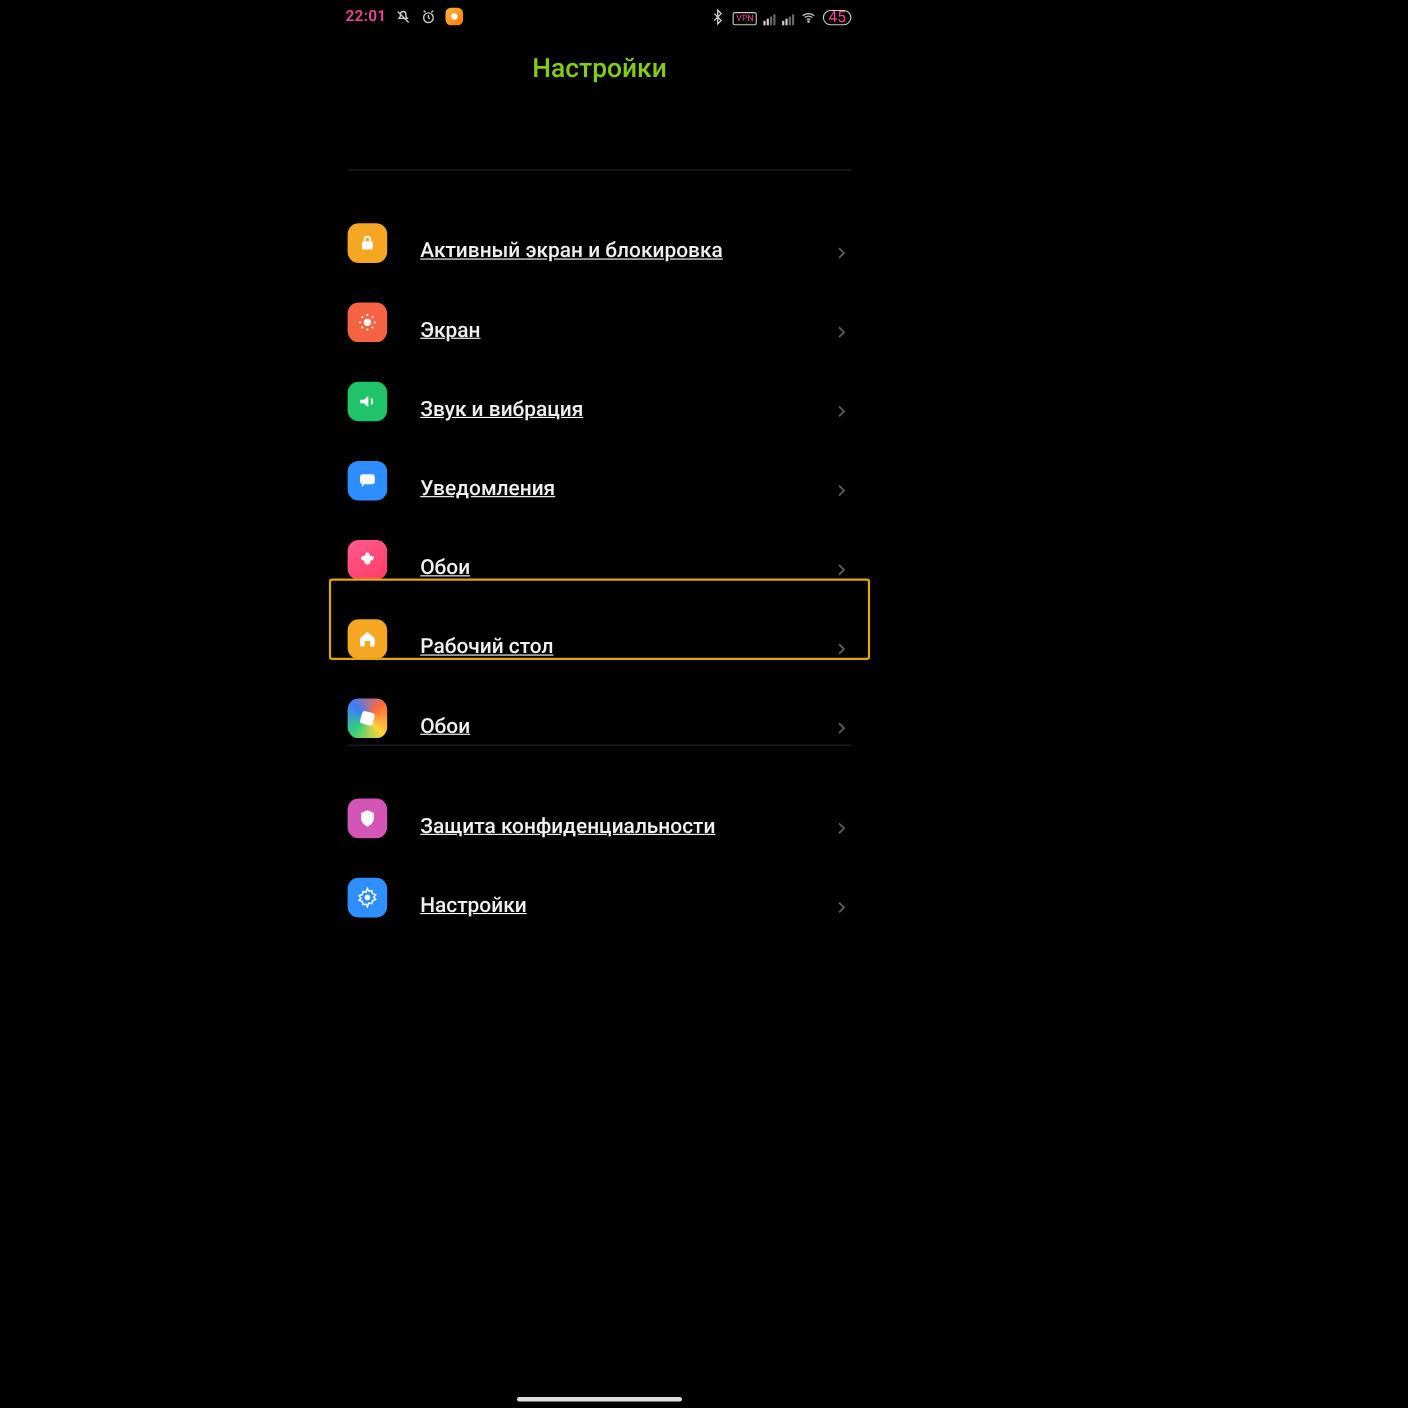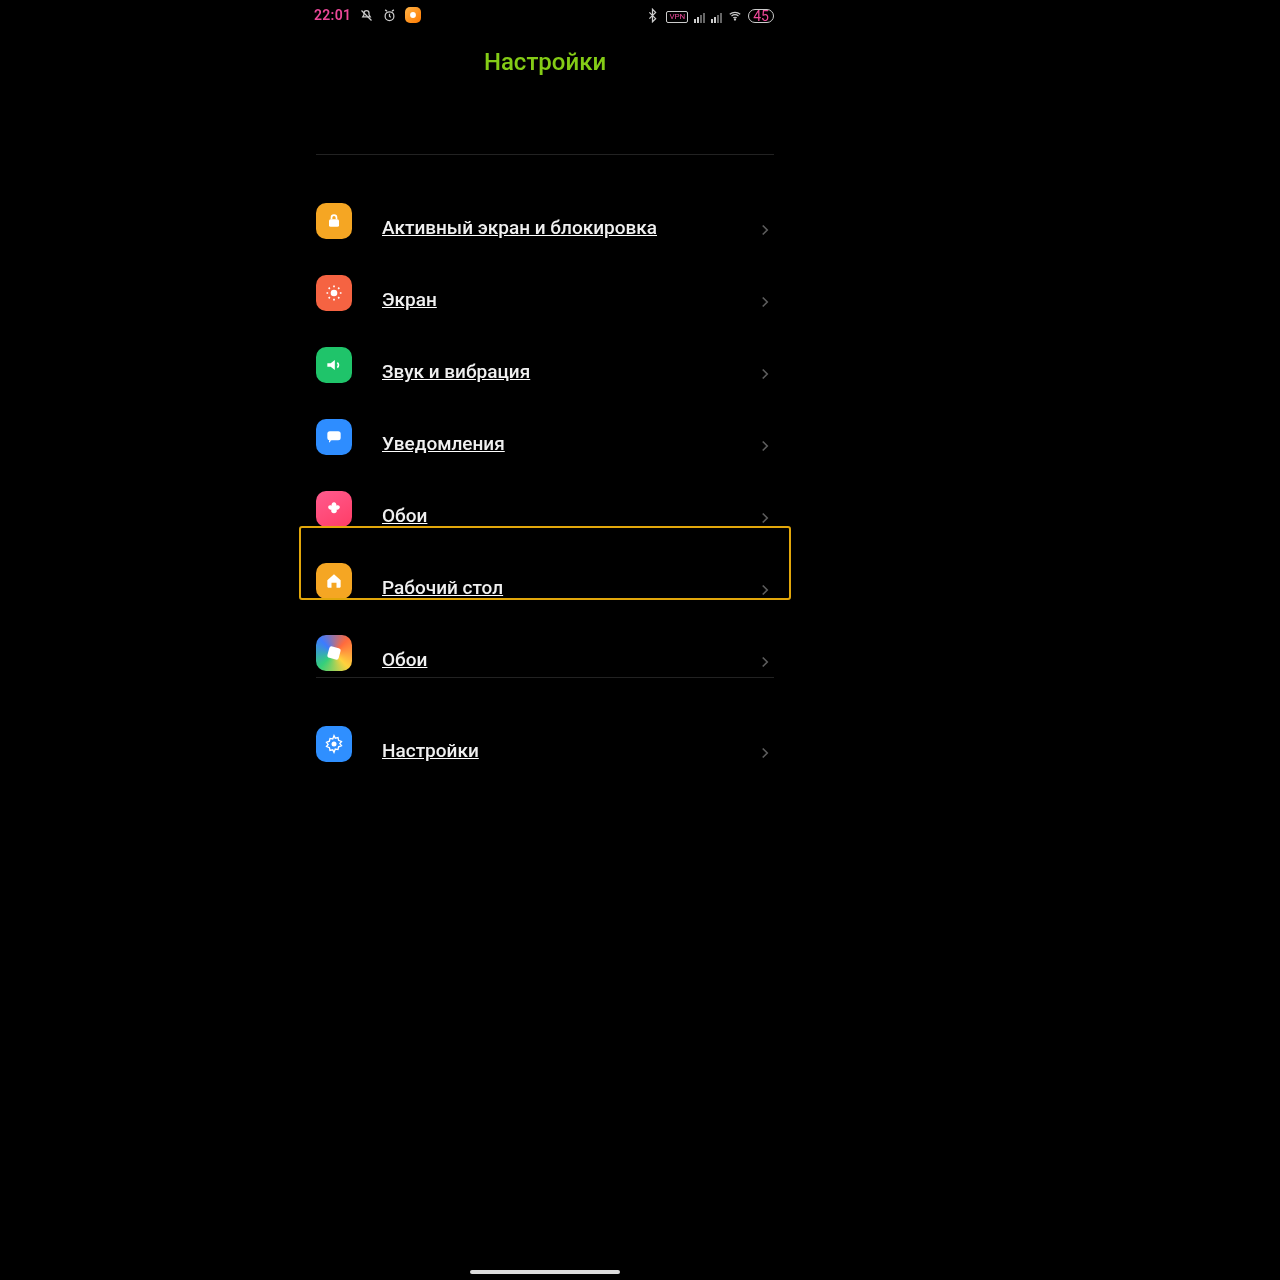--- a/index.html
+++ b/index.html
@@ -199,20 +199,33 @@
             <div class="chevron">
               <svg viewBox="0 0 24 24" fill="none" stroke="#ccc" stroke-width="2.2">
                 <path d="M9 6l6 6-6 6"></path>
               </svg>
             </div>
           </div>
         </div>
         <div class="sep"></div>
         <div class="group">
           <div class="item">
+            <div class="iconsq bg-pink2">
+              <svg viewBox="0 0 24 24" fill="#fff">
+                <path d="M12 3l7 3v5c0 5-3 8-7 10-4-2-7-5-7-10V6l7-3z"></path>
+              </svg>
+            </div>
+            <div class="label">Защита конфиденциальности</div>
+            <div class="chevron">
+              <svg viewBox="0 0 24 24" fill="none" stroke="#ccc" stroke-width="2.2">
+                <path d="M9 6l6 6-6 6"></path>
+              </svg>
+            </div>
+          </div>
+          <div class="item">
             <div class="iconsq bg-blue2">
               <svg viewBox="0 0 24 24" fill="#fff">
                 <circle cx="12" cy="12" r="3"></circle>
                 <path d="M12 2l1.5 3 3.3-.7.7 3.3L21 9l-2 2.5 2 2.5-3.5 1.4-.7 3.3-3.3-.7L12 22l-1.5-3-3.3.7-.7-3.3L3 15l2-2.5L3 10l3.5-1.4.7-3.3 3.3.7L12 2z" fill="none" stroke="#fff" stroke-width="1.6"></path>
               </svg>
             </div>
             <div class="label">Настройки</div>
             <div class="chevron">
               <svg viewBox="0 0 24 24" fill="none" stroke="#ccc" stroke-width="2.2">
                 <path d="M9 6l6 6-6 6"></path>

